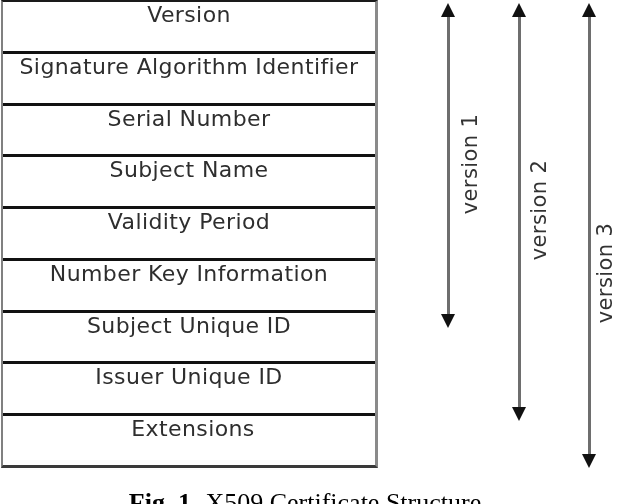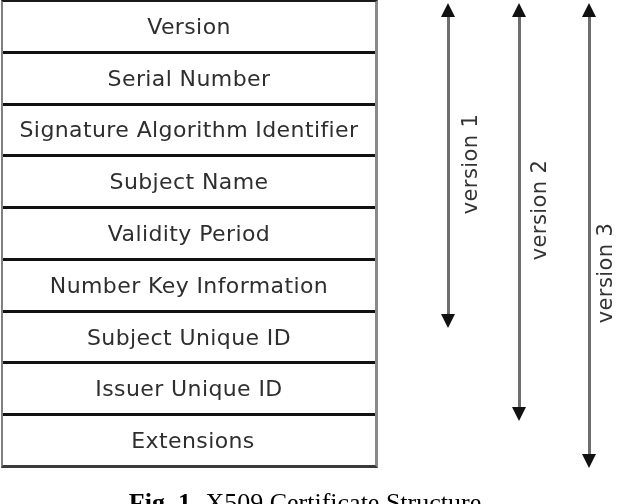--- a/index.html
+++ b/index.html
@@ -29,21 +29,21 @@
     border-left: 2px solid #808080;
     border-right: 3px solid #8a8a8a;
     display: flex;
     flex-direction: column;
     background: #ffffff;
   }
   .cert-row {
     flex: 1;
     border-bottom: 3px solid #111111;
     display: flex;
-    align-items: center;
+    align-items: flex-start;
     justify-content: center;
   }
   .cert-row:last-child { border-bottom: none; margin-left: 8px; }
   .cert-row span {
     font-size: 22px;
     letter-spacing: 0.4px;
     color: #2e2e2e;
   }
 
   
@@ -103,24 +103,24 @@
 </head>
 <body>
 
 <div class="page">
 
   <div class="cert-table">
     <div class="cert-row">
       <span>Version</span>
     </div>
     <div class="cert-row">
-      <span>Serial Number</span>
+      <span>Signature Algorithm Identifier</span>
     </div>
     <div class="cert-row">
-      <span>Signature Algorithm Identifier</span>
+      <span>Serial Number</span>
     </div>
     <div class="cert-row">
       <span>Subject Name</span>
     </div>
     <div class="cert-row">
       <span>Validity Period</span>
     </div>
     <div class="cert-row">
       <span>Number Key Information</span>
     </div>

